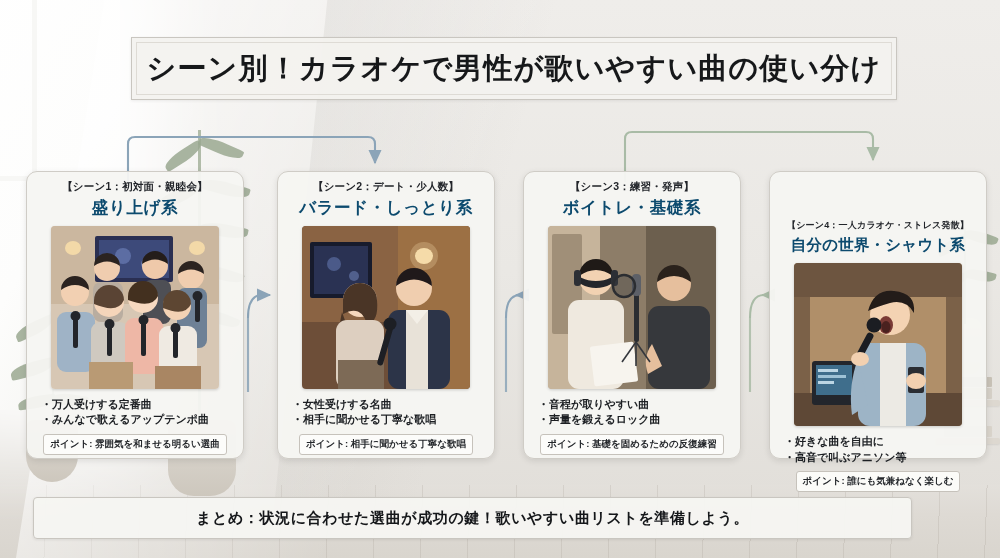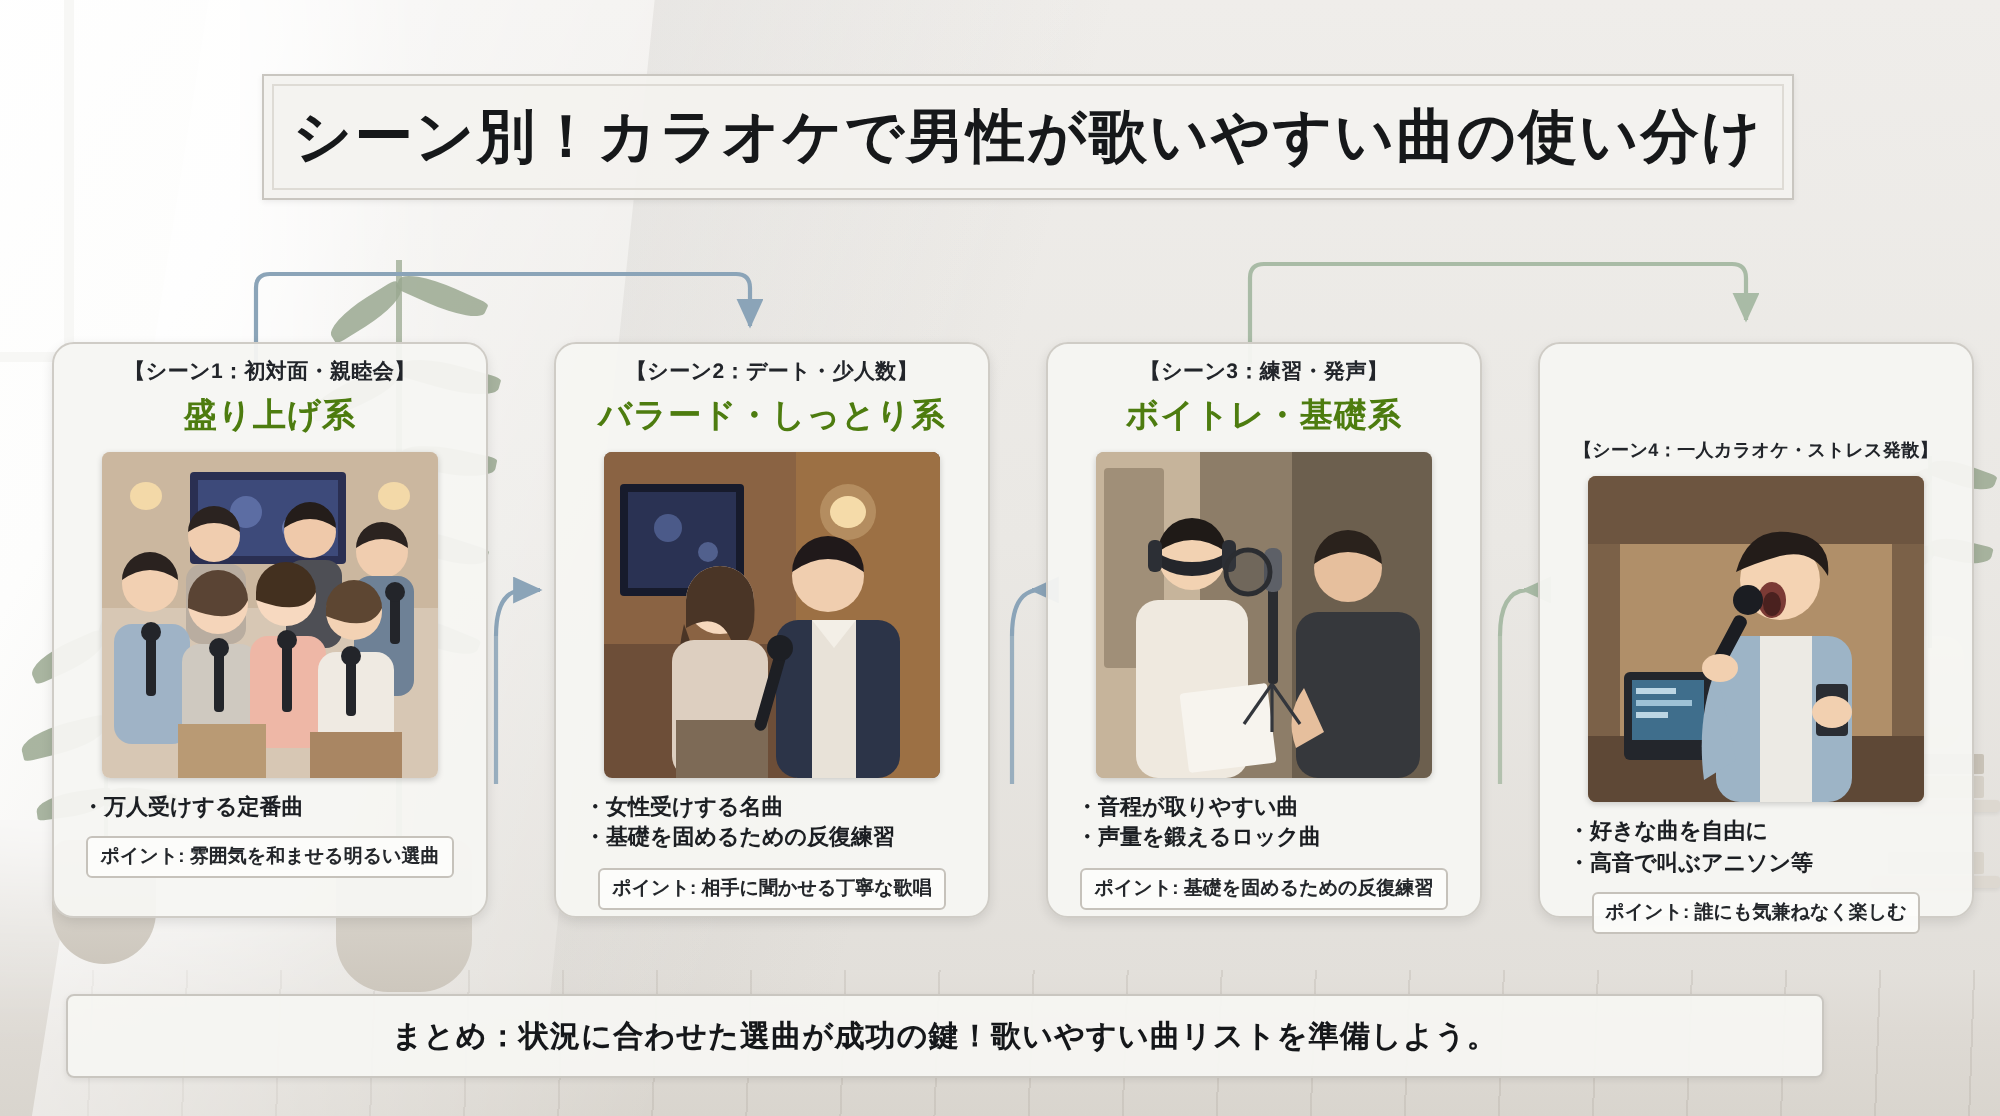--- a/index.html
+++ b/index.html
@@ -87,21 +87,21 @@
   #card-2{left:277px;}
   #card-3{left:523px;}
   #card-4{left:769px;}
 
   .card-scene{
     font-size:10.5px;font-weight:700;color:#22252a;letter-spacing:.2px;
     text-align:center;line-height:1.1;white-space:nowrap;
   }
   #card-4 .card-scene{font-size:9px;margin-top:40px;}
   .card-heading{
-    font-size:16.5px;font-weight:700;color:#4d7c0f;letter-spacing:.6px;
+    font-size:16.5px;font-weight:700;color:#0c4a6e;letter-spacing:.6px;
     margin-top:4px;text-align:right;white-space:nowrap;
   }
   #card-4 .card-heading{font-size:15.5px;letter-spacing:.2px;}
 
   .card-photo{
     margin-top:7px;width:168px;height:163px;border-radius:4px;overflow:hidden;
     position:relative;box-shadow:0 1px 3px rgba(0,0,0,.18);flex:none;
   }
   .card-photo svg{display:block;width:100%;height:100%;}
 
@@ -258,20 +258,21 @@
           <circle cx="92.5" cy="94" r="5"></circle>
         <rect x="122" y="104" width="5" height="28" rx="2"></rect>
           <circle cx="124.5" cy="102" r="5"></circle>
         <rect x="144" y="72" width="5" height="24" rx="2"></rect>
           <circle cx="146.5" cy="70" r="5"></circle>
       </g>
     </svg>
   </div>
   <div class="bullets">
     <div class="bullet">・万人受けする定番曲</div>
+    <div class="bullet">・みんなで歌えるアップテンポ曲</div>
   </div>
   <div class="point-chip">ポイント: 雰囲気を和ませる明るい選曲</div>
 </div>
 
 <div class="card" id="card-2">
   <div class="card-scene">【シーン2：デート・少人数】</div>
   <div class="card-heading">バラード・しっとり系</div>
   <div class="card-photo">
     <svg viewBox="0 0 168 163" preserveAspectRatio="none">
       <rect x="0" y="0" width="168" height="163" fill="#6d4e38"></rect>
@@ -295,21 +296,21 @@
       <rect x="86" y="84" width="62" height="79" rx="11" fill="#2c3448"></rect>
       <rect x="104" y="84" width="22" height="79" fill="#e8e2d8"></rect>
       <path d="M104,84 l11,14 l11,-14z" fill="#f3efe7"></path>
 
       <rect x="80" y="100" width="6" height="40" rx="3" transform="rotate(16 83 120)" fill="#1d1f24"></rect>
       <circle cx="88" cy="98" r="6.5" fill="#1d1f24"></circle>
     </svg>
   </div>
   <div class="bullets">
     <div class="bullet">・女性受けする名曲</div>
-    <div class="bullet">・基礎を固めるための反復練習</div>
+    <div class="bullet">・相手に聞かせる丁寧な歌唱</div>
   </div>
   <div class="point-chip">ポイント: 相手に聞かせる丁寧な歌唱</div>
 </div>
 
 <div class="card" id="card-3">
   <div class="card-scene">【シーン3：練習・発声】</div>
   <div class="card-heading">ボイトレ・基礎系</div>
   <div class="card-photo">
     <svg viewBox="0 0 168 163" preserveAspectRatio="none">
       <rect x="0" y="0" width="168" height="163" fill="#b9a68e"></rect>
@@ -346,20 +347,21 @@
   </div>
   <div class="bullets">
     <div class="bullet">・音程が取りやすい曲</div>
     <div class="bullet">・声量を鍛えるロック曲</div>
   </div>
   <div class="point-chip">ポイント: 基礎を固めるための反復練習</div>
 </div>
 
 <div class="card" id="card-4">
   <div class="card-scene">【シーン4：一人カラオケ・ストレス発散】</div>
+  <div class="card-heading">自分の世界・シャウト系</div>
   <div class="card-photo">
     <svg viewBox="0 0 168 163" preserveAspectRatio="none">
       <rect x="0" y="0" width="168" height="163" fill="#9a7a58"></rect>
       <rect x="0" y="0" width="168" height="34" fill="#6d5540"></rect>
       <rect x="14" y="34" width="140" height="96" fill="#b08f69"></rect>
       <rect x="0" y="130" width="168" height="33" fill="#5e4836"></rect>
       <rect x="0" y="34" width="16" height="96" fill="#7b6148"></rect>
       <rect x="152" y="34" width="16" height="96" fill="#7b6148"></rect>
 
       <rect x="18" y="98" width="44" height="44" rx="3" fill="#23262c"></rect>

